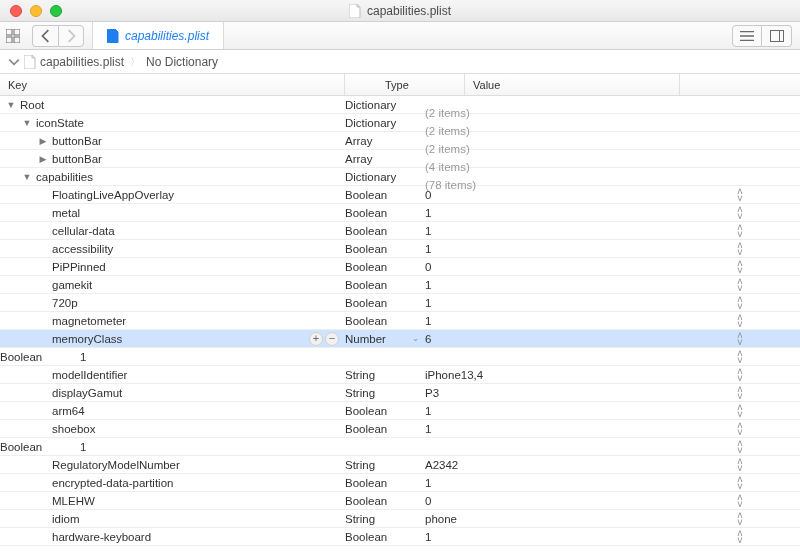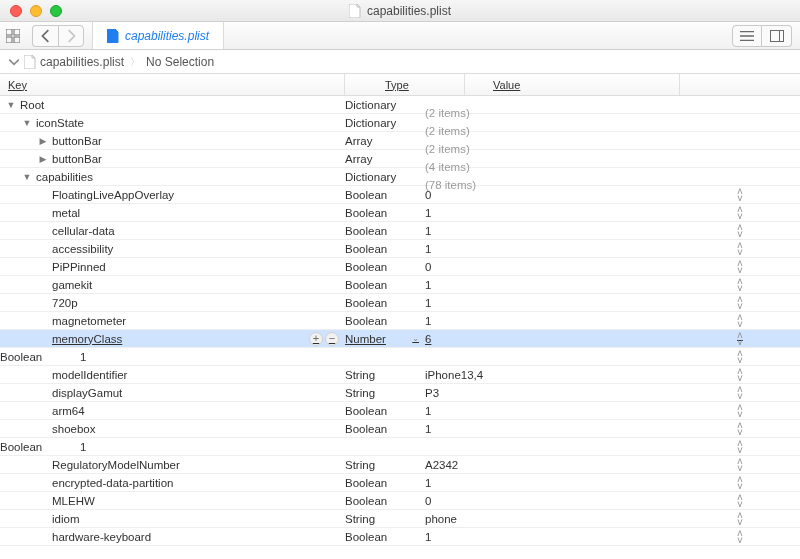--- a/index.html
+++ b/index.html
@@ -70,44 +70,43 @@
     display:flex; align-items:center; padding:0 8px; gap:4px;
     color:#555;
   }
   .jumpbar .chev{color:#b3b3b3; font-size:10px; margin:0 2px;}
   .jump-toggle{width:12px;height:12px;display:flex;align-items:center;justify-content:center;color:#888;}
 
   
   .headerrow{
     display:flex; height:22px; background:linear-gradient(#ffffff,#f5f5f5);
     border-bottom:1px solid #ddd;
-    text-decoration:underline;
   }
   .hcell{
     display:flex; align-items:center; padding-left:8px;
     border-right:1px solid #e0e0e0; color:#333; font-size:11px;
   }
   .col-key{width:345px;}
   .col-type{width:88px;margin-left:32px;}
-  .col-value{flex:1;margin-left:20px;}
+  .col-value{flex:1;}
   .col-tail{width:120px; border-right:none;}
 
   
   .content{ background:#fff; height:calc(559px - 22px - 28px - 24px - 22px); overflow:hidden;}
   .row{
     display:flex; align-items:center; height:18px;
     border-bottom:1px solid #eee;
     font-size:11.5px; color:#313131;
   }
   .row .cell{ overflow:hidden; white-space:nowrap; }
   .row .cell.key{ width:345px; display:flex; align-items:center;}
   .row .cell.type{ width:80px; display:flex; align-items:center; gap:2px;}
   .row .cell.value{ flex:1; display:flex; align-items:center;}
   .row .cell.tail{ width:120px; display:flex; align-items:center; justify-content:center;}
-  .row.selected{ background:#cfe3ff;text-decoration:underline; }
+  .row.selected{ background:#cfe3ff; }
   .placeholder-val{ color:#9b9b9b;margin-top:16px; }
   .stepper{ color:#8e8e8e; font-size:10px; line-height:7px; display:flex; flex-direction:column; align-items:center;}
   .stepper span{display:block;}
   .disclosure{
     width:10px; display:inline-flex; align-items:center; justify-content:center;
     color:#7a7a7a; font-size:9px; margin-right:2px; flex:none;
   }
   .indent{display:inline-block; flex:none;}
   .key-label{padding-left:2px;}
   .type-chev{color:#8a8a8a;font-size:8px;margin-left:auto;margin-right:6px;}
@@ -185,21 +184,21 @@
     <svg viewBox="0 0 10 10">
         <path d="M1 3 L5 7 L9 3" fill="none" stroke="currentColor" stroke-width="1.3"></path>
       </svg>
   </div>
   <svg class="doc-icon-svg" viewBox="0 0 12 14">
     <path d="M1 0h7l3 3v10a1 1 0 0 1-1 1H1a1 1 0 0 1-1-1V1a1 1 0 0 1 1-1z" fill="#fff" stroke="#bdbdbd"></path>
     <path d="M8 0v3h3" fill="none" stroke="#bdbdbd"></path>
   </svg>
   <span>capabilities.plist</span>
   <span class="chev">〉</span>
-  <span>No Selection</span>
+  <span>No Dictionary</span>
 </div>
 
 <div class="headerrow">
   <div class="hcell col-key">Key</div>
   <div class="hcell col-type">Type</div>
   <div class="hcell col-value">Value</div>
   <div class="hcell col-tail"></div>
 </div>
 
 <div class="content" id="rows-container">

